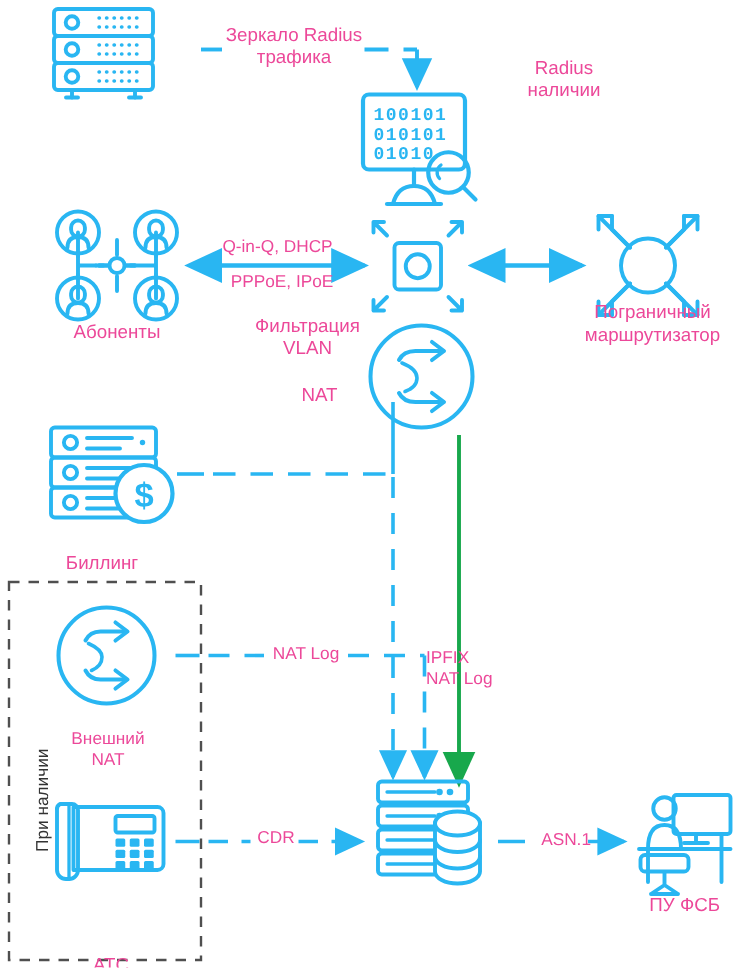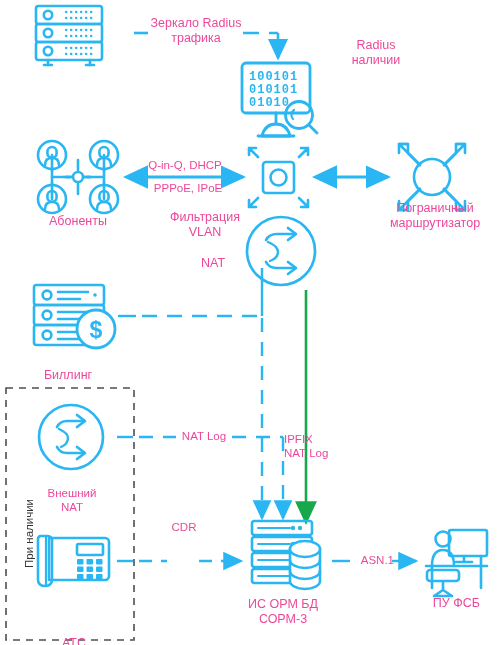--- a/index.html
+++ b/index.html
@@ -297,24 +297,22 @@
 <div class="lbl sm" style="left:284px;top:384px;width:72px;text-align:left;margin-top:48px;">IPFIX
 NAT Log</div>
 
 <div class="lbl sm" style="left:26px;top:472px;width:92px;margin-top:14px;">Внешний
 NAT</div>
 
 <div class="lbl sm" style="left:172px;top:429px;width:64px;">NAT Log</div>
 
 <div class="lbl" style="left:44px;top:596px;width:60px;margin-top:40px;">АТС</div>
 
-<div class="lbl sm" style="left:165px;top:520px;width:38px;">CDR</div>
-
-<div class="lbl" style="left:222px;top:597px;width:122px;">ИС ОРМ БД
-СОРМ-3</div>
+<div class="lbl sm" style="left:165px;top:552px;width:38px;">CDR</div>
+
 
 <div class="lbl sm" style="left:348px;top:553px;width:46px;text-align:right;">ASN.1</div>
 
 <div class="lbl" style="left:410px;top:596px;width:70px;text-align:right;">ПУ ФСБ</div>
 
 <div class="lbl vert" style="left:22px;top:568px;">При наличии</div>
 
 </div>
 
 </body></html>

